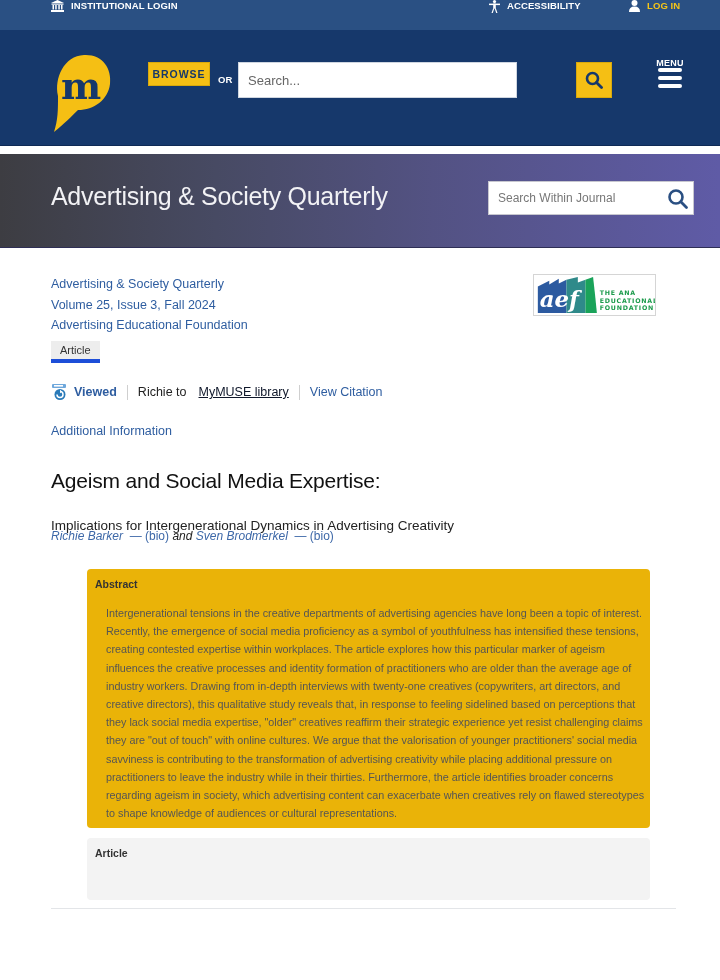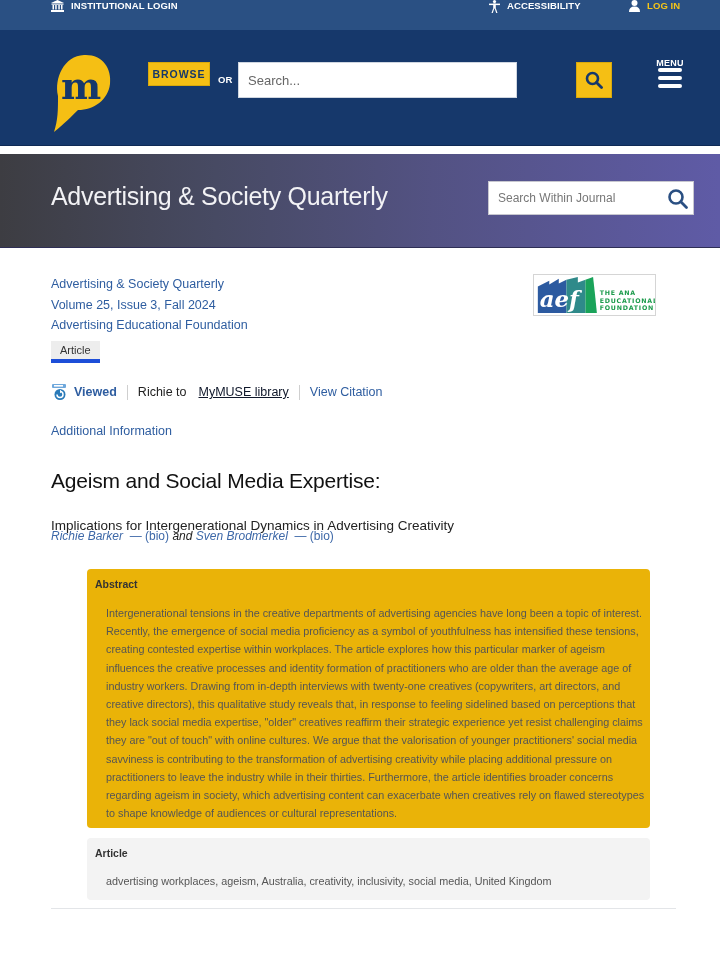--- a/index.html
+++ b/index.html
@@ -198,16 +198,15 @@
   <span class="bio-link">— (bio)</span>
 </div>
 
 <div class="abstract-box">
   <div class="box-heading">Abstract</div>
   <p class="abstract-text">Intergenerational tensions in the creative departments of advertising agencies have long been a topic of interest. Recently, the emergence of social media proficiency as a symbol of youthfulness has intensified these tensions, creating contested expertise within workplaces. The article explores how this particular marker of ageism influences the creative processes and identity formation of practitioners who are older than the average age of industry workers. Drawing from in-depth interviews with twenty-one creatives (copywriters, art directors, and creative directors), this qualitative study reveals that, in response to feeling sidelined based on perceptions that they lack social media expertise, "older" creatives reaffirm their strategic experience yet resist challenging claims they are "out of touch" with online cultures. We argue that the valorisation of younger practitioners' social media savviness is contributing to the transformation of advertising creativity while placing additional pressure on practitioners to leave the industry while in their thirties. Furthermore, the article identifies broader concerns regarding ageism in society, which advertising content can exacerbate when creatives rely on flawed stereotypes to shape knowledge of audiences or cultural representations.</p>
 </div>
 
 <div class="keywords-box">
   <div class="box-heading">Article</div>
-  <div class="keywords-text">advertising workplaces, ageism, Australia, creativity, inclusivity, social media, United Kingdom</div>
 </div>
 
 <div class="divider"></div>
 
 </body></html>

